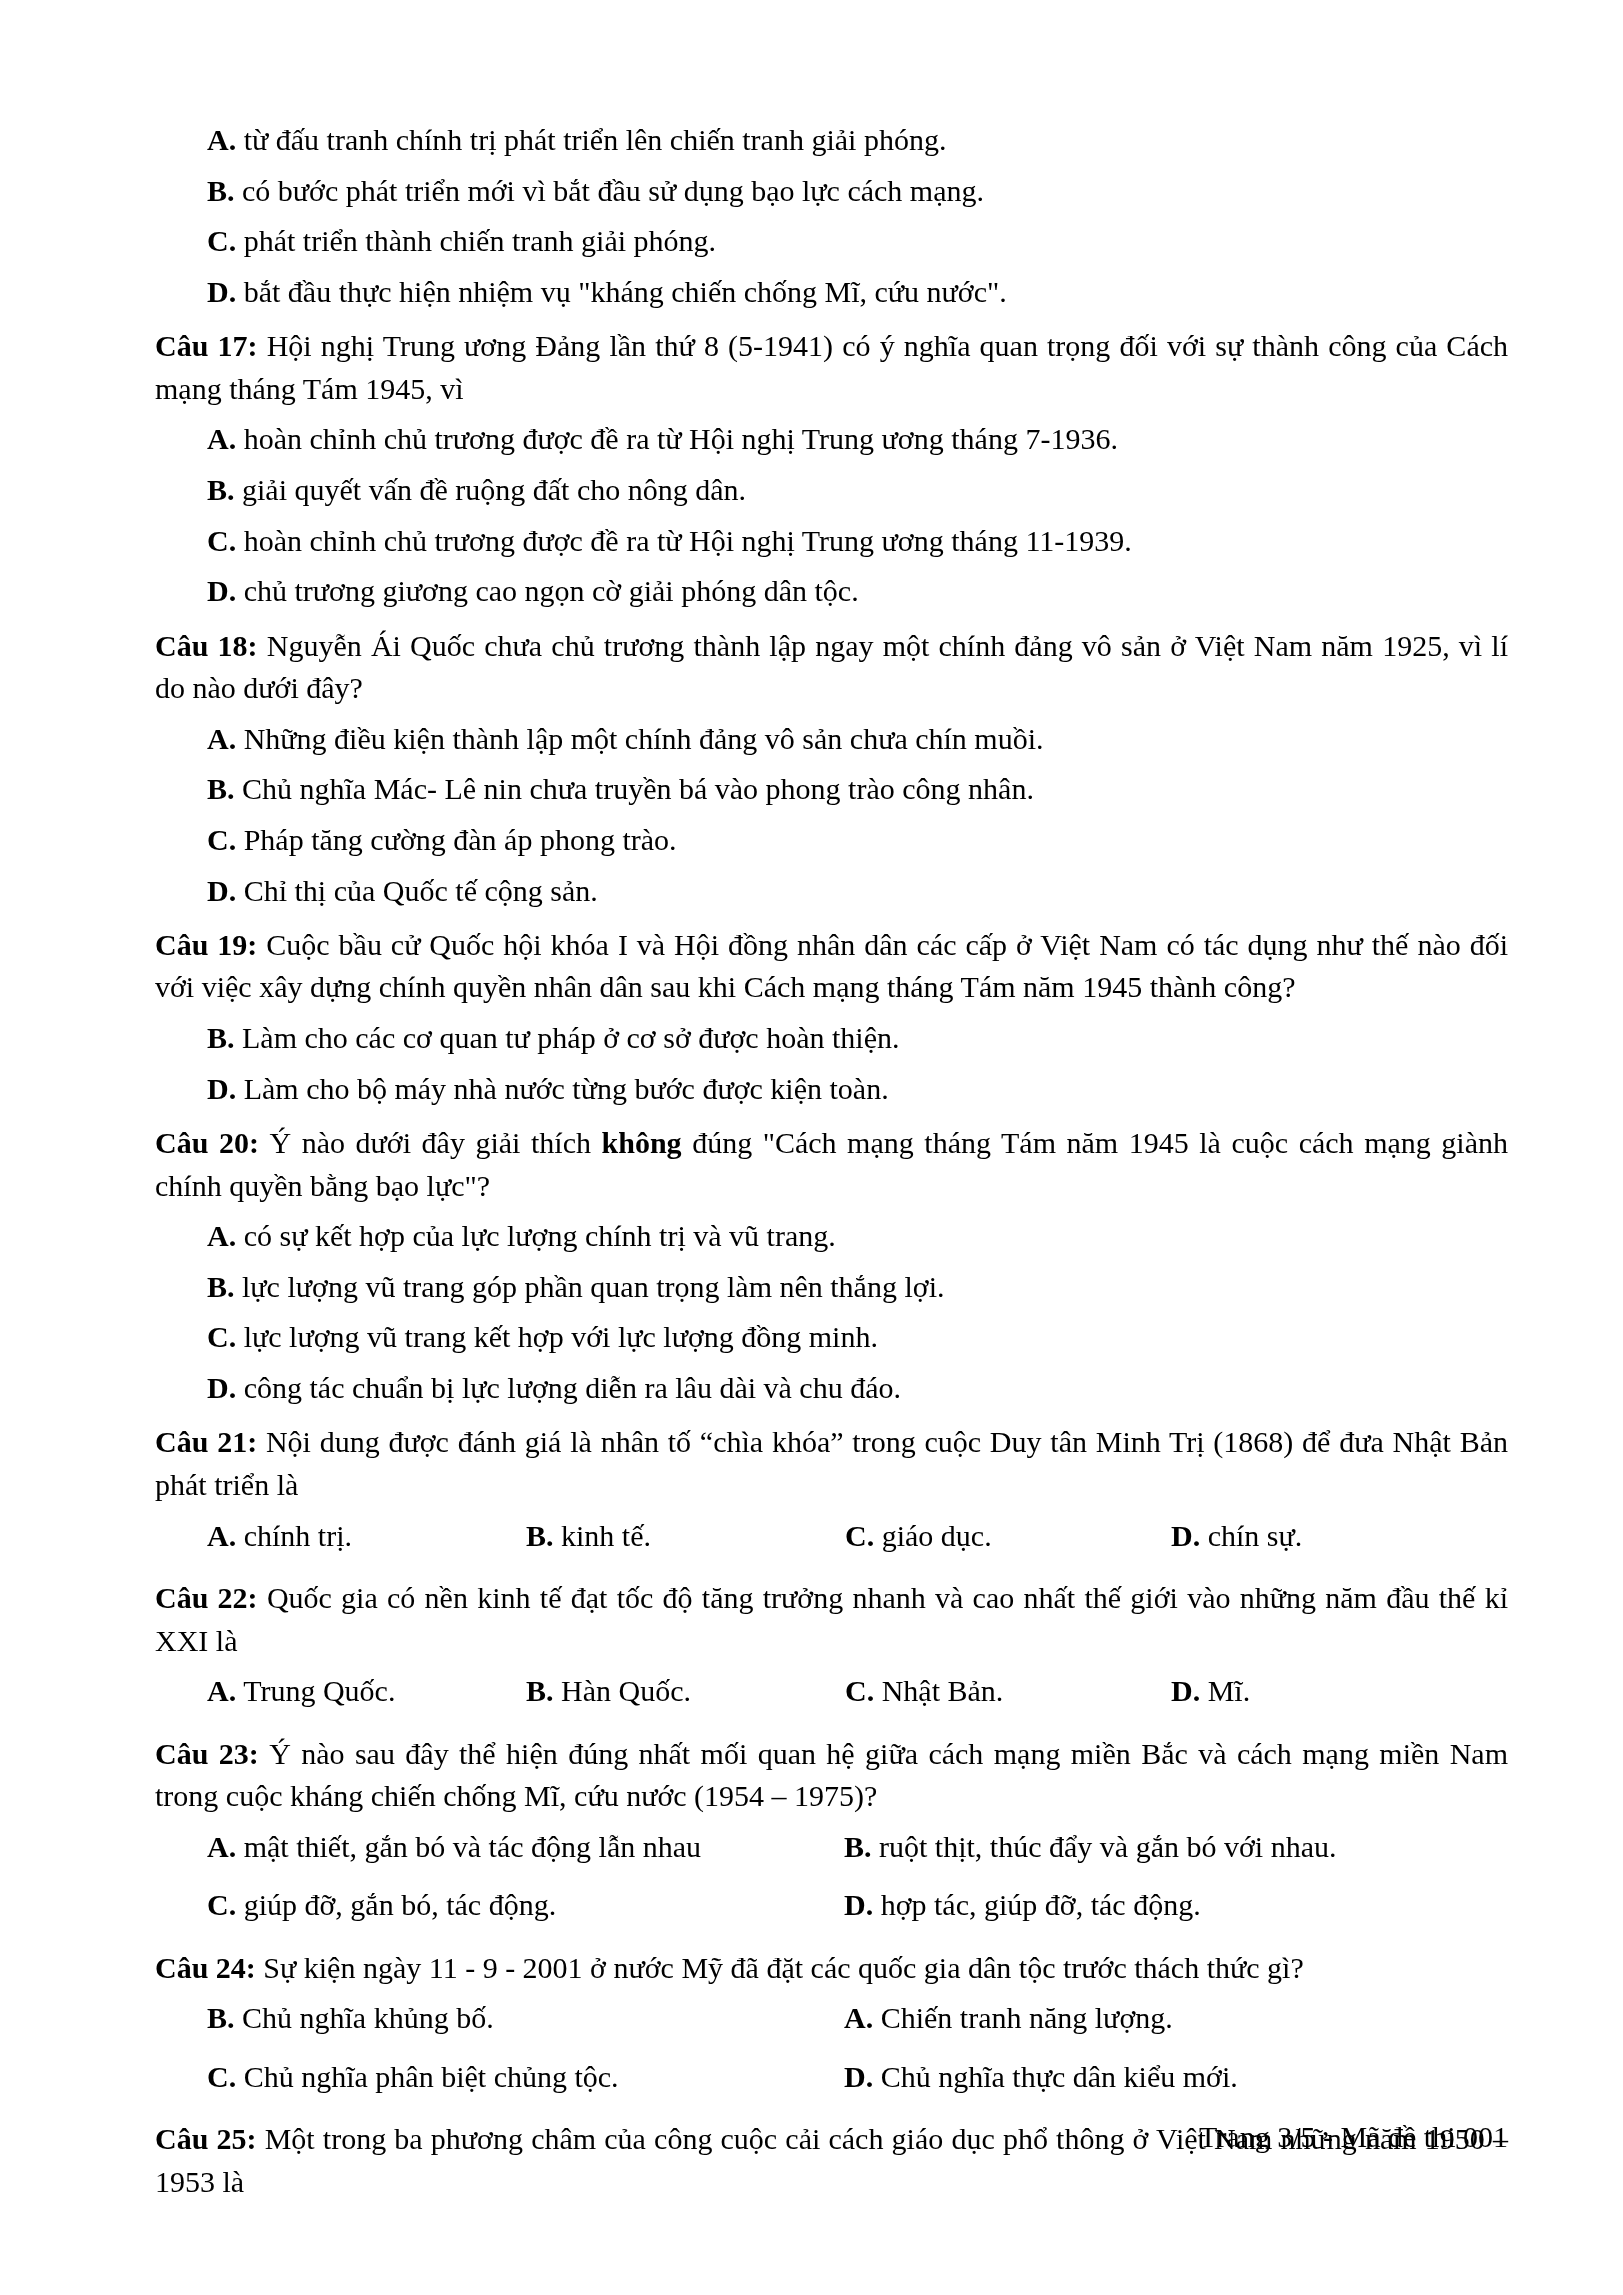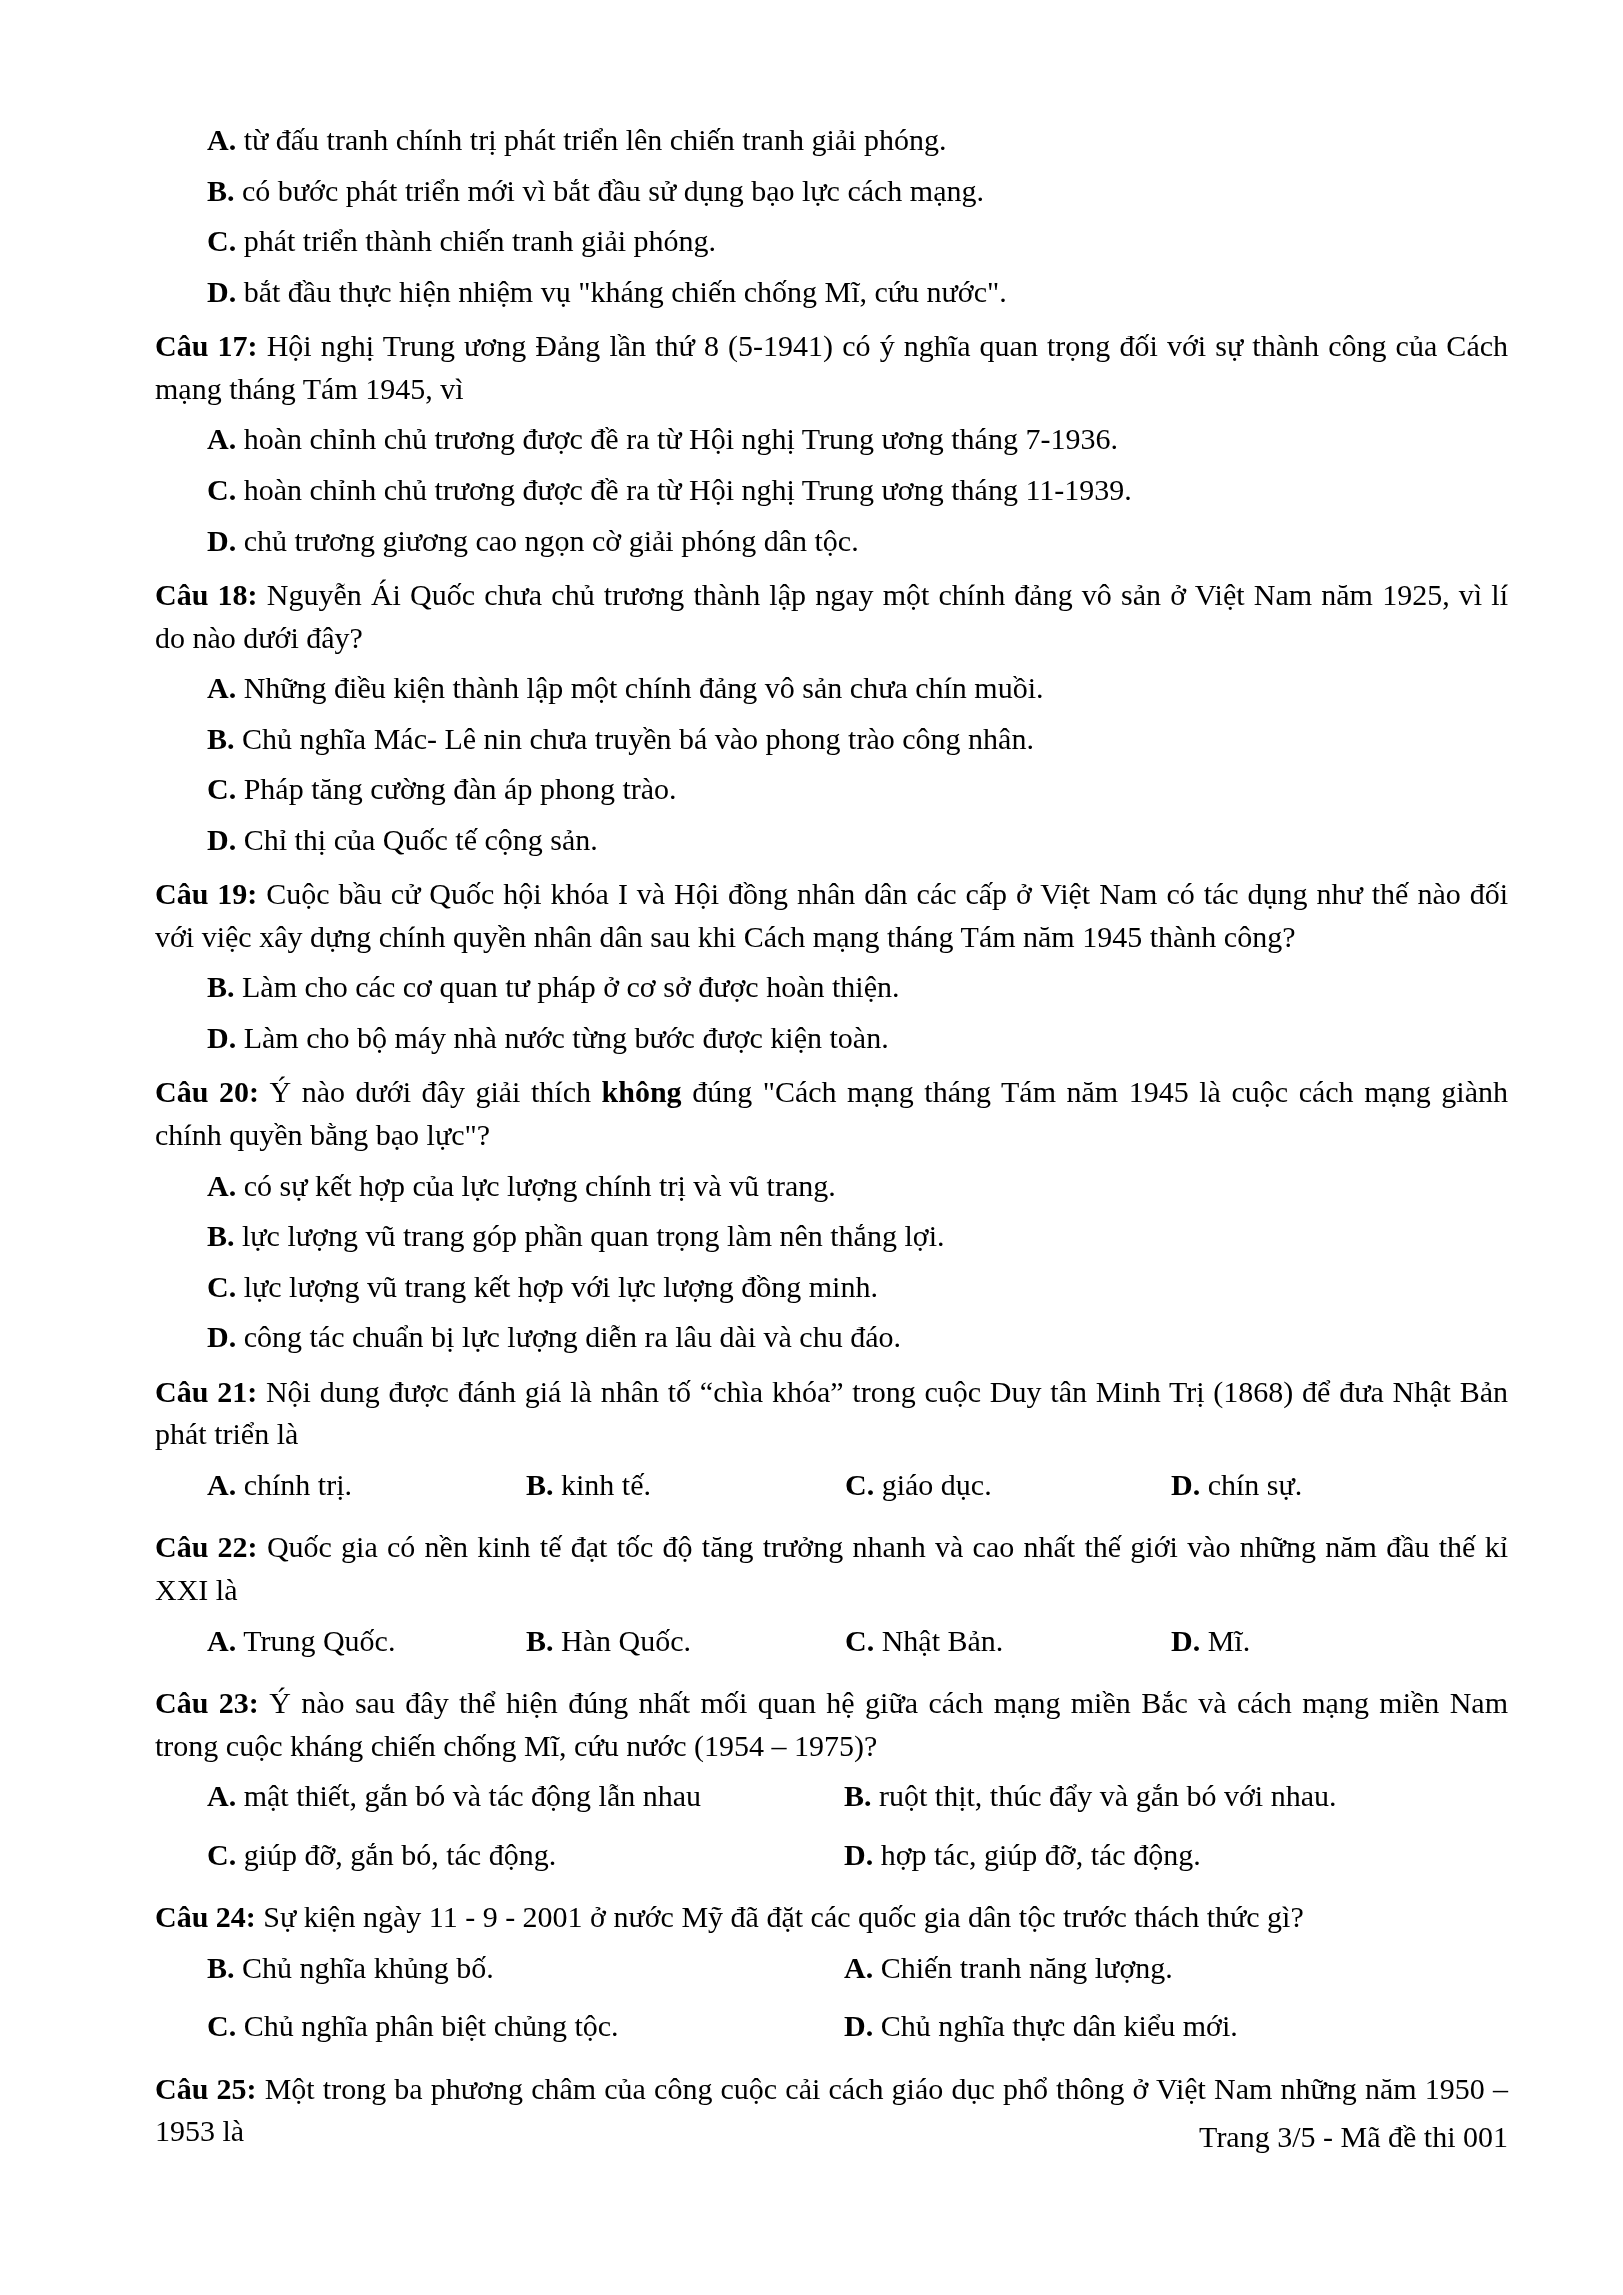--- a/index.html
+++ b/index.html
@@ -53,20 +53,21 @@
   <div class="question">
     <p class="opt"><b class="opt-label">A.</b> <span>từ đấu tranh chính trị phát triển lên chiến tranh giải phóng.</span></p>
     <p class="opt"><b class="opt-label">B.</b> <span>có bước phát triển mới vì bắt đầu sử dụng bạo lực cách mạng.</span></p>
     <p class="opt"><b class="opt-label">C.</b> <span>phát triển thành chiến tranh giải phóng.</span></p>
     <p class="opt"><b class="opt-label">D.</b> <span>bắt đầu thực hiện nhiệm vụ "kháng chiến chống Mĩ, cứu nước".</span></p>
   </div>
 
   <div class="question">
     <p class="stem"><b class="qlabel">Câu 17:</b> <span>Hội nghị Trung ương Đảng lần thứ 8 (5-1941) có ý nghĩa quan trọng đối với sự thành công của Cách mạng tháng Tám 1945, vì</span></p>
     <p class="opt"><b class="opt-label">A.</b> <span>hoàn chỉnh chủ trương được đề ra từ Hội nghị Trung ương tháng 7-1936.</span></p>
+    <p class="opt"><b class="opt-label">B.</b> <span>giải quyết vấn đề ruộng đất cho nông dân.</span></p>
     <p class="opt"><b class="opt-label">C.</b> <span>hoàn chỉnh chủ trương được đề ra từ Hội nghị Trung ương tháng 11-1939.</span></p>
     <p class="opt"><b class="opt-label">D.</b> <span>chủ trương giương cao ngọn cờ giải phóng dân tộc.</span></p>
   </div>
 
   <div class="question">
     <p class="stem"><b class="qlabel">Câu 18:</b> <span>Nguyễn Ái Quốc chưa chủ trương thành lập ngay một chính đảng vô sản ở Việt Nam năm 1925, vì lí do nào dưới đây?</span></p>
     <p class="opt"><b class="opt-label">A.</b> <span>Những điều kiện thành lập một chính đảng vô sản chưa chín muồi.</span></p>
     <p class="opt"><b class="opt-label">B.</b> <span>Chủ nghĩa Mác- Lê nin chưa truyền bá vào phong trào công nhân.</span></p>
     <p class="opt"><b class="opt-label">C.</b> <span>Pháp tăng cường đàn áp phong trào.</span></p>
     <p class="opt"><b class="opt-label">D.</b> <span>Chỉ thị của Quốc tế cộng sản.</span></p>

